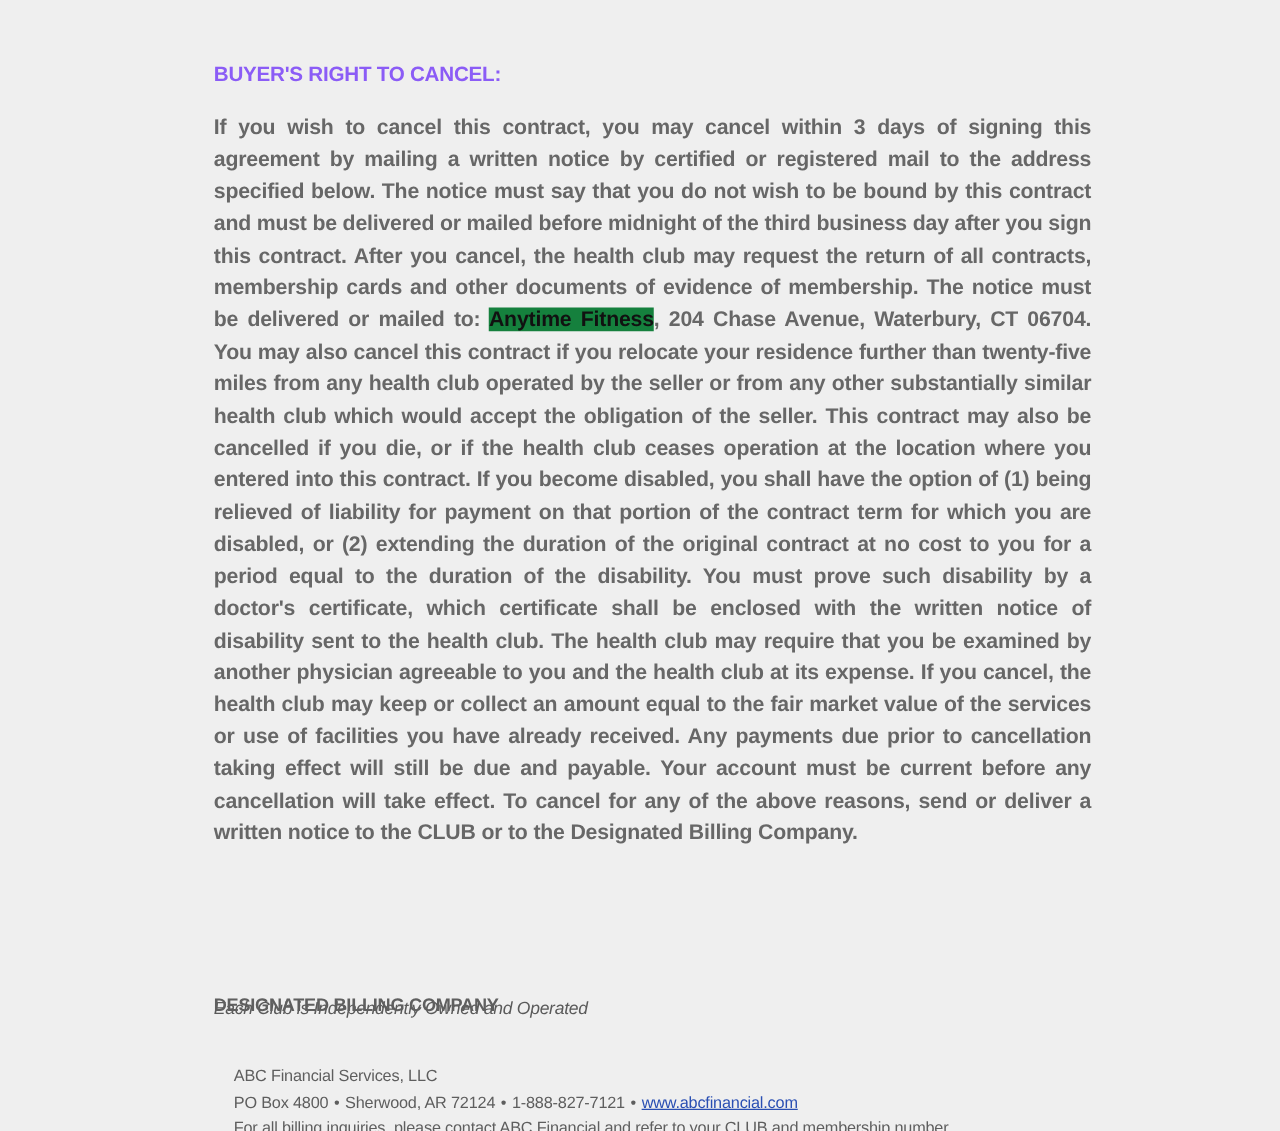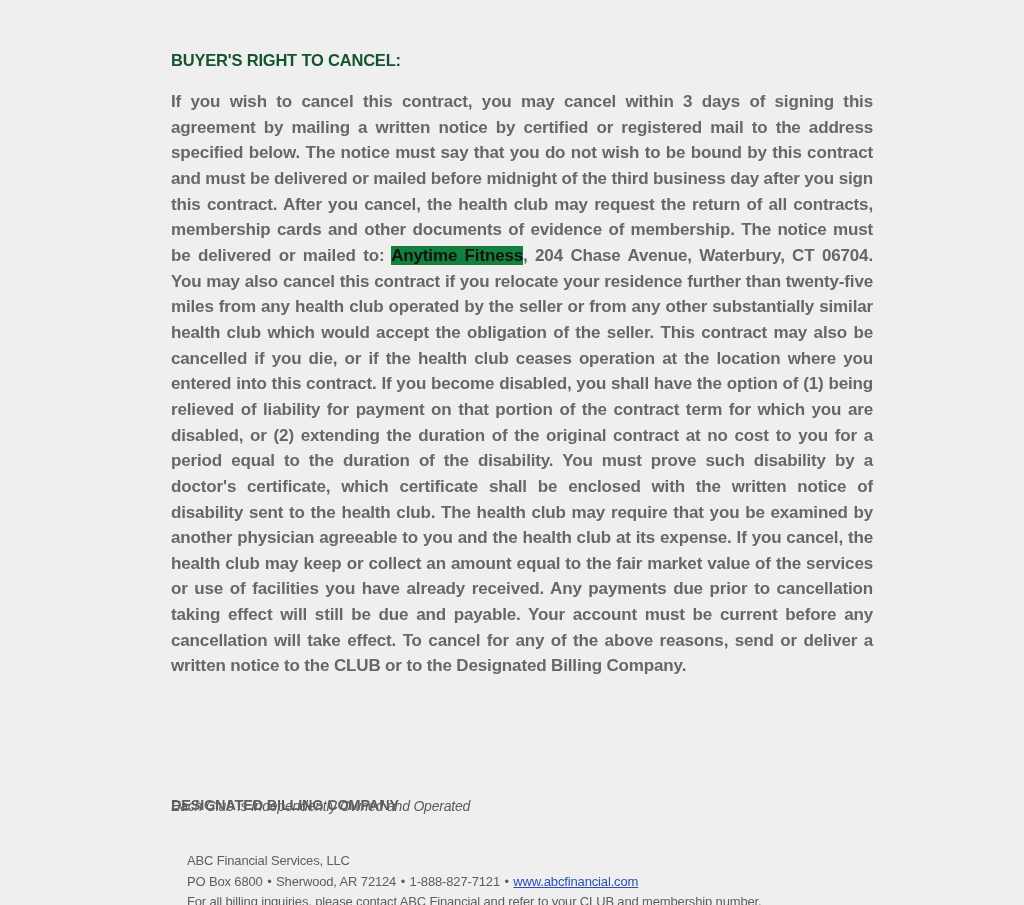--- a/index.html
+++ b/index.html
@@ -20,21 +20,21 @@
       top: 0;
       width: 702px;
     }
     .section-title {
       position: absolute;
       top: 51px;
       left: 0;
       margin: 0;
       font-size: 16.5px;
       font-weight: bold;
-      color: #14532d;
+      color: #8b5cf6;
       letter-spacing: -0.2px;
       white-space: nowrap;
     }
     .body-para {
       position: absolute;
       top: 89px;
       left: 0;
       width: 702px;
       margin: 0;
       font-size: 17px;
@@ -97,21 +97,21 @@
 
   <p class="body-para"><span>If you wish to cancel this contract, you may cancel within 3 days of signing this agreement by mailing a written notice by certified or registered mail to the address specified below. The notice must say that you do not wish to be bound by this contract and must be delivered or mailed before midnight of the third business day after you sign this contract. After you cancel, the health club may request the return of all contracts, membership cards and other documents of evidence of membership. The notice must be delivered or mailed to: </span><span class="highlight">Anytime Fitness</span><span>, 204 Chase Avenue, Waterbury, CT 06704. You may also cancel this contract if you relocate your residence further than twenty-five miles from any health club operated by the seller or from any other substantially similar health club which would accept the obligation of the seller. This contract may also be cancelled if you die, or if the health club ceases operation at the location where you entered into this contract. If you become disabled, you shall have the option of (1) being relieved of liability for payment on that portion of the contract term for which you are disabled, or (2) extending the duration of the original contract at no cost to you for a period equal to the duration of the disability. You must prove such disability by a doctor's certificate, which certificate shall be enclosed with the written notice of disability sent to the health club. The health club may require that you be examined by another physician agreeable to you and the health club at its expense. If you cancel, the health club may keep or collect an amount equal to the fair market value of the services or use of facilities you have already received. Any payments due prior to cancellation taking effect will still be due and payable. Your account must be current before any cancellation will take effect. To cancel for any of the above reasons, send or deliver a written notice to the CLUB or to the Designated Billing Company.</span></p>
 
   <p class="tagline">Each Club is Independently Owned and Operated</p>
 
   <h3 class="billing-title">DESIGNATED BILLING COMPANY</h3>
 
   <div class="billing-info">
     <div>ABC Financial Services, LLC</div>
     <div>
-      <span>PO Box 6800</span>
+      <span>PO Box 4800</span>
       <span class="dot">•</span>
       <span>Sherwood, AR 72124</span>
       <span class="dot">•</span>
       <span>1-888-827-7121</span>
       <span class="dot">•</span>
       <a href="#">www.abcfinancial.com</a>
     </div>
     <div>For all billing inquiries, please contact ABC Financial and refer to your CLUB and membership number.</div>
   </div>
 

